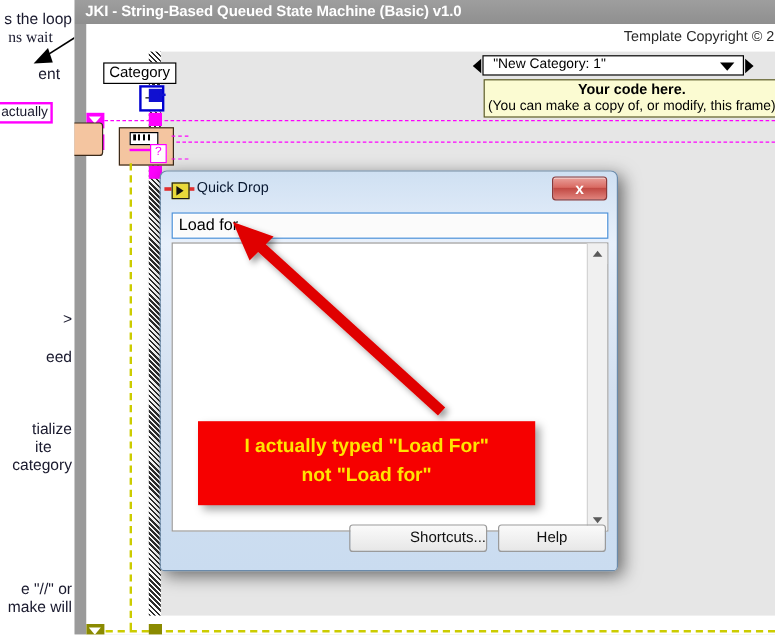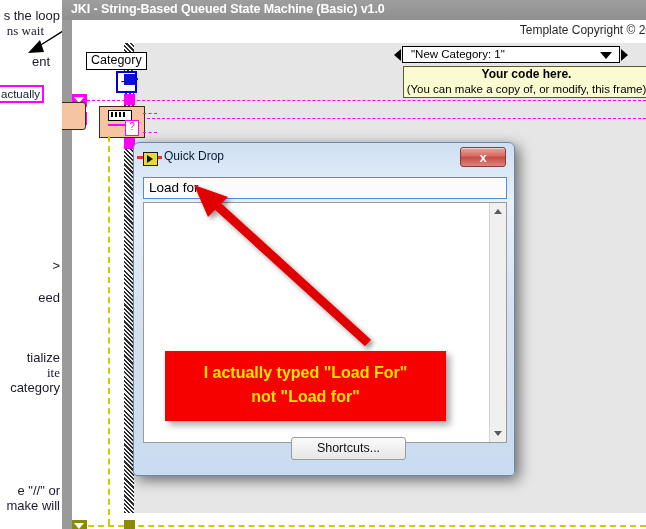--- a/index.html
+++ b/index.html
@@ -386,21 +386,21 @@
     background: linear-gradient(#fafafa, #e7e7e7);
     border: 1px solid #9a9a9a;
     border-radius: 3px;
     font-size: 12.5px;
     color: #111111;
     text-align: center;
     line-height: 21px;
     font-family: "Liberation Sans", sans-serif;
     box-sizing: border-box;
   }
-  #qd-shortcuts { right: 108px; width: 115px; }
+  #qd-shortcuts { right: 108px; width: 115px; text-align: right; }
   #qd-help { right: 9px; width: 90px; }
 
   
   #red-note {
     position: absolute; left: 165px; top: 351px;
     width: 281px; height: 70px;
     background: #f60000;
     color: #ffe400;
     font-weight: bold;
     font-size: 16px;
@@ -431,21 +431,21 @@
 
     <div class="lc-block" style="top:258px;">
       <div class="margin-text" style="position:relative;padding-right:2px;">&gt;</div>
     </div>
     <div class="lc-block" style="top:290px;">
       <div class="margin-text" style="position:relative;padding-right:2px;">eed</div>
     </div>
 
     <div class="lc-block" style="top:350px;">
       <div class="margin-text" style="position:relative;padding-right:2px;">tialize</div>
-      <div class="margin-text" style="position:relative;padding-right:2px;font-family:Liberation Serif, serif;">ite</div>
+      <div class="margin-text" style="position:relative;padding-right:19px;">ite</div>
       <div class="margin-text" style="position:relative;padding-right:2px;">category</div>
     </div>
 
     <div class="lc-block" style="top:483px;">
       <div class="margin-text" style="position:relative;padding-right:2px;">e "//" or</div>
       <div class="margin-text" style="position:relative;padding-right:2px;">make will</div>
     </div>
 
     <svg id="black-pointer" viewBox="0 0 62 38">
       <line x1="60" y1="2" x2="22" y2="26" stroke="#000" stroke-width="1.4"></line>
@@ -532,20 +532,21 @@
           <div class="sb-arrow-up"></div>
         </div>
         <div class="sb-btn" style="bottom:0;">
           <div class="sb-arrow-down"></div>
         </div>
       </div>
     </div>
 
     <div id="qd-footer">
       <div class="qd-btn" id="qd-shortcuts">Shortcuts...</div>
+      <div class="qd-btn" id="qd-help">Help</div>
     </div>
   </div>
 
   <svg id="red-arrow" viewBox="0 0 210 180">
     <defs>
       <filter id="ashadow" x="-30%" y="-30%" width="170%" height="170%">
         <feDropShadow dx="3" dy="3" stdDeviation="2.5" flood-color="#000" flood-opacity="0.4"></feDropShadow>
       </filter>
     </defs>
     <g filter="url(#ashadow)">

